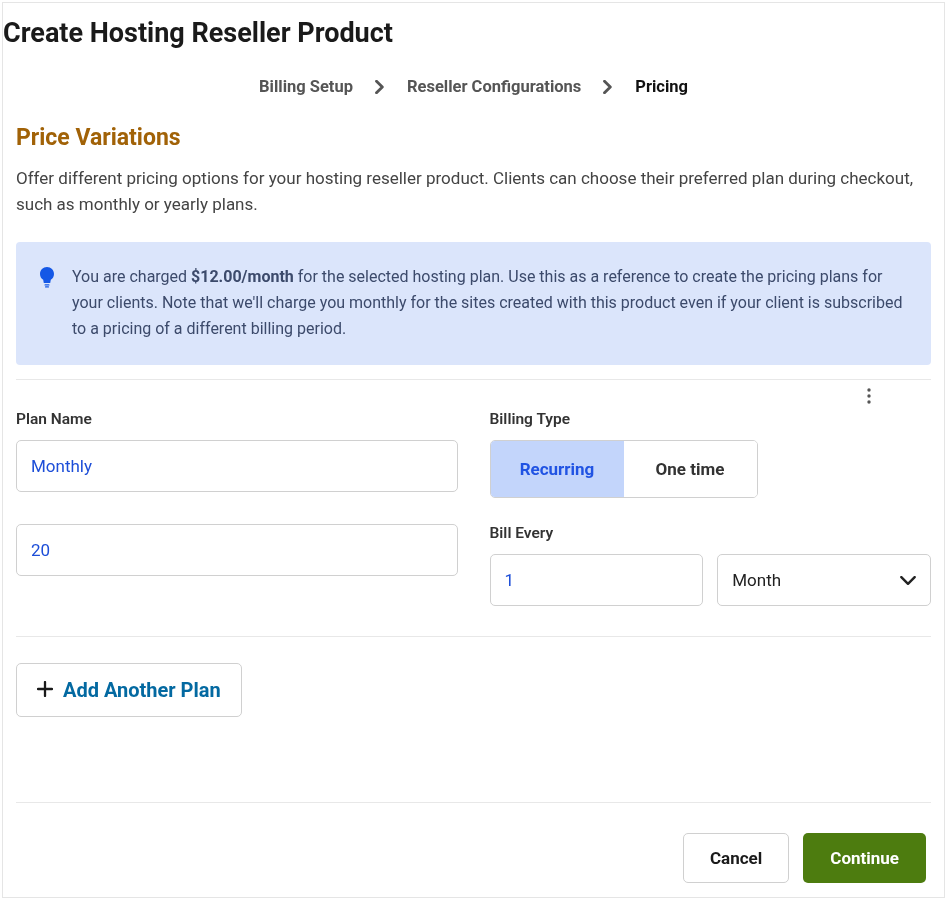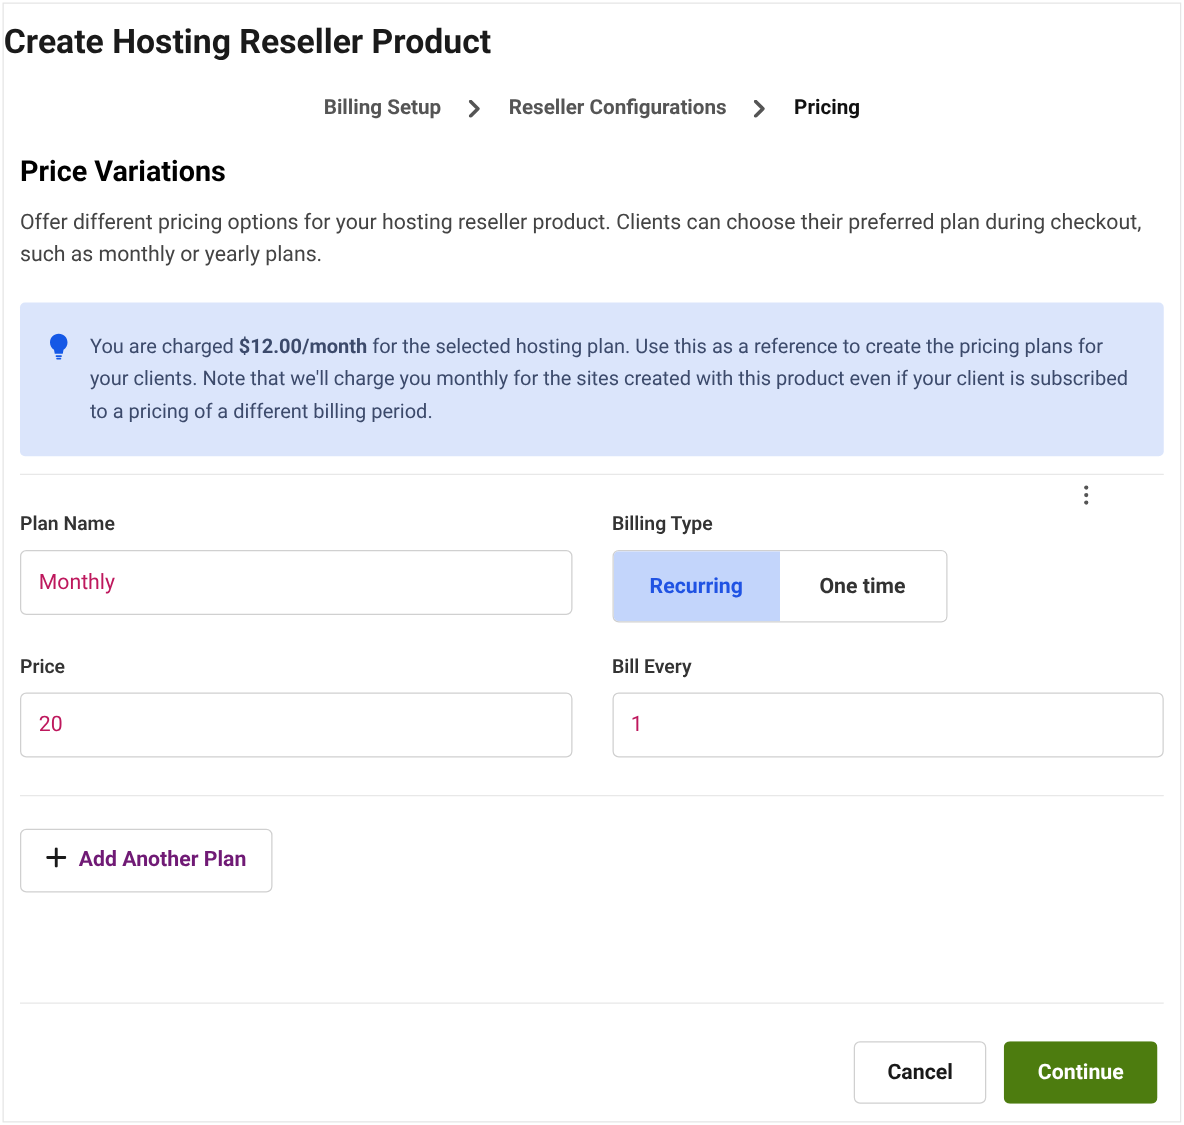--- a/index.html
+++ b/index.html
@@ -48,21 +48,21 @@
       display: inline-flex;
       align-items: center;
     }
     .content {
       padding: 0 13px;
     }
     .section-title {
       font-size: 23px;
       font-weight: 700;
       margin-bottom: 14px;
-      color: #000000;
+      color: #a16207;
     }
     .section-desc {
       font-size: 17px;
       color: #444;
       line-height: 1.55;
       margin-bottom: 24px;
     }
     .info-box {
       background: #dbe5fb;
       border-radius: 4px;
@@ -109,21 +109,21 @@
       color: #333;
       margin-bottom: 12px;
     }
     .text-input {
       width: 100%;
       height: 52px;
       border: 1px solid #d0d0d0;
       border-radius: 5px;
       padding: 0 14px;
       font-size: 17px;
-      color: #be185d;
+      color: #1d4ed8;
       font-family: inherit;
       outline: none;
     }
     .toggle-group {
       display: flex;
       border: 1px solid #d0d0d0;
       border-radius: 5px;
       overflow: hidden;
       width: 268px;
       height: 58px;
@@ -181,23 +181,23 @@
       justify-content: center;
     }
     .add-btn {
       display: inline-flex;
       align-items: center;
       gap: 10px;
       border: 1px solid #d0d0d0;
       border-radius: 5px;
       background: #fff;
       padding: 14px 20px;
-      font-size: 17px;
-      font-weight: 700;
-      color: #701a75;
+      font-size: 20px;
+      font-weight: 700;
+      color: #0369a1;
       cursor: pointer;
       font-family: inherit;
       margin-top: 26px;
     }
     .footer {
       position: absolute;
       bottom: 14px;
       right: 18px;
       display: flex;
       gap: 14px;
@@ -290,29 +290,38 @@
           <label class="form-label">Billing Type</label>
           <div class="toggle-group">
             <button class="toggle-btn active">Recurring</button>
             <button class="toggle-btn">One time</button>
           </div>
         </div>
       </div>
 
       <div class="form-row" style="margin-bottom:0;">
         <div class="form-col">
-          <label class="form-label">Price</label>
           <input type="text" class="text-input" value="20" style="">
         </div>
         <div class="form-col">
           <label class="form-label">Bill Every</label>
           <div class="bill-row">
             <div class="bill-num">
               <input type="text" class="text-input" value="1" style="">
             </div>
+            <div class="select-wrap">
+              <div class="select-box">
+                <span>Month</span>
+                <span>
+                  <svg width="16" height="10" viewBox="0 0 14 9">
+                      <path d="M1 1 L7 7 L13 1" stroke="#222" stroke-width="2.2" fill="none" stroke-linecap="round" stroke-linejoin="round"></path>
+                    </svg>
+                </span>
+              </div>
+            </div>
           </div>
         </div>
       </div>
     </div>
 
     <hr class="divider">
 
     <button class="add-btn">
       <span>
         <svg width="16" height="16" viewBox="0 0 16 16">

